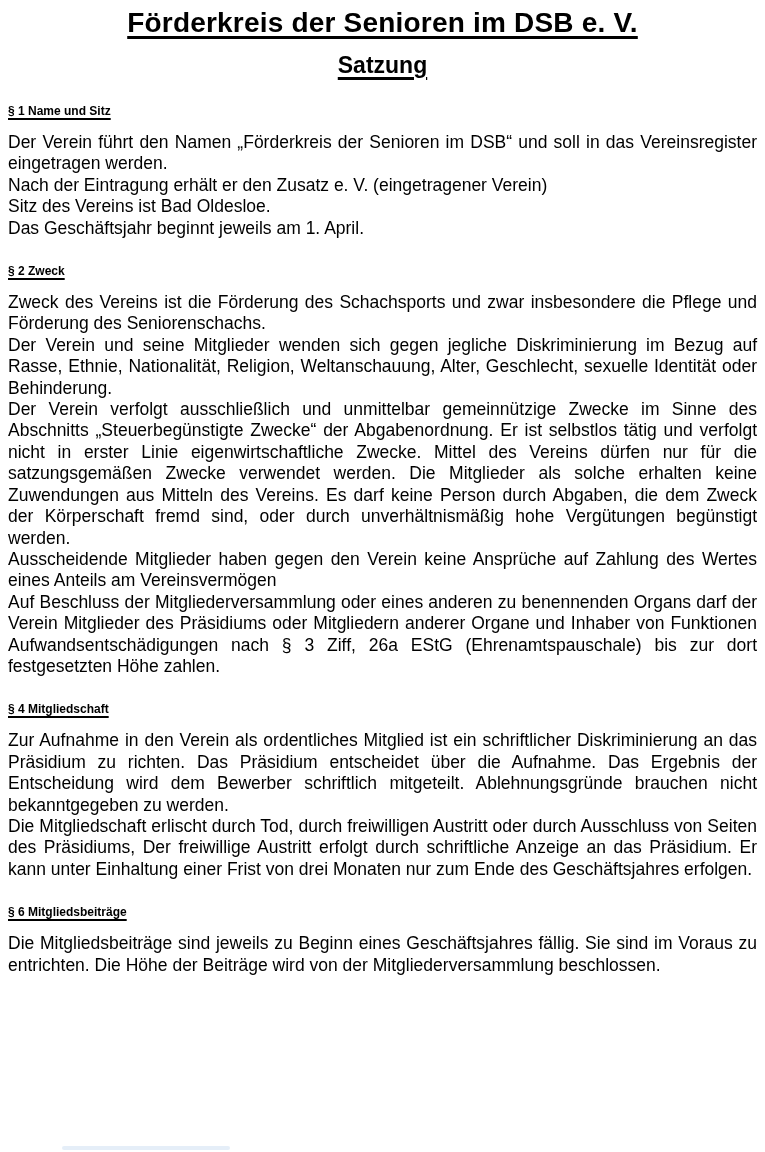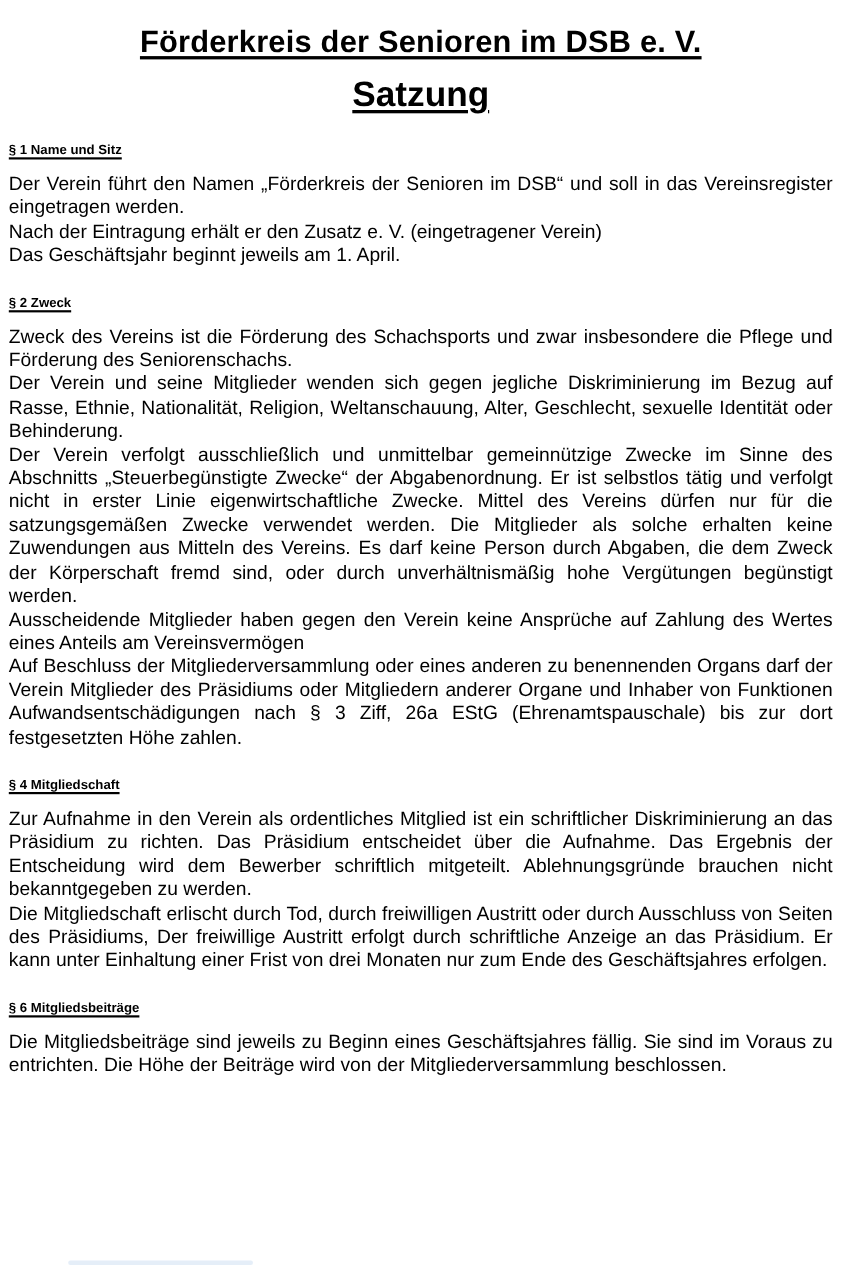--- a/index.html
+++ b/index.html
@@ -10,36 +10,36 @@
     background: #ffffff;
   }
   body {
     font-family: "Liberation Sans", "DejaVu Sans", sans-serif;
     color: #000000;
     position: relative;
   }
   .page {
     width: 765px;
     height: 1152px;
-    padding: 20px 8px 0 8px;
+    padding: 5px 8px 0 8px;
     position: relative;
     border-radius: 29px;
   }
   h1.doc-title {
     font-size: 28px;
     font-weight: bold;
     text-align: center;
     text-decoration: underline;
     text-decoration-thickness: 3px;
     text-underline-offset: 4px;
     letter-spacing: 0.2px;
     margin: 2px 0 13px 0;
   }
   h2.doc-subtitle {
-    font-size: 32px;
+    font-size: 23px;
     font-weight: bold;
     text-align: center;
     text-decoration: underline;
     text-decoration-thickness: 2.5px;
     text-underline-offset: 4px;
     margin: 0 0 0 0;
   }
   h3.sec-heading {
     font-size: 12px;
     font-weight: bold;
@@ -71,20 +71,21 @@
 
 <div class="page">
   <h1 class="doc-title">Förderkreis der Senioren im DSB e. V.</h1>
   <h2 class="doc-subtitle">Satzung</h2>
 
   <div id="sections-container">
   <section>
     <h3 class="sec-heading">§ 1 Name und Sitz</h3>
   <p class="body-par">Der Verein führt den Namen „Förderkreis der Senioren im DSB“ und soll in das Vereinsregister eingetragen werden.</p>
         <p class="body-par">Nach der Eintragung erhält er den Zusatz e. V. (eingetragener Verein)</p>
+        <p class="body-par">Sitz des Vereins ist Bad Oldesloe.</p>
         <p class="body-par">Das Geschäftsjahr beginnt jeweils am 1. April.</p>
       </section>
 
   <section>
     <h3 class="sec-heading">§ 2 Zweck</h3>
   <p class="body-par">Zweck des Vereins ist die Förderung des Schachsports und zwar insbesondere die Pflege und Förderung des Seniorenschachs.</p>
         <p class="body-par">Der Verein und seine Mitglieder wenden sich gegen jegliche Diskriminierung im Bezug auf Rasse, Ethnie, Nationalität, Religion, Weltanschauung, Alter, Geschlecht, sexuelle Identität oder Behinderung.</p>
       </section>
 
   <section>

